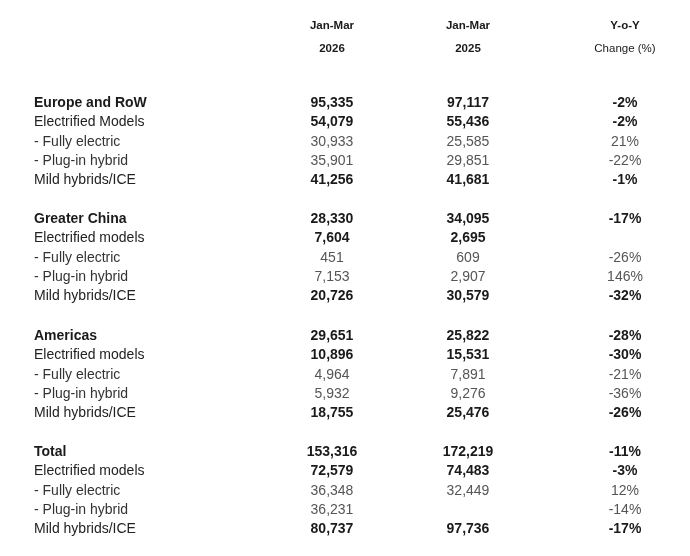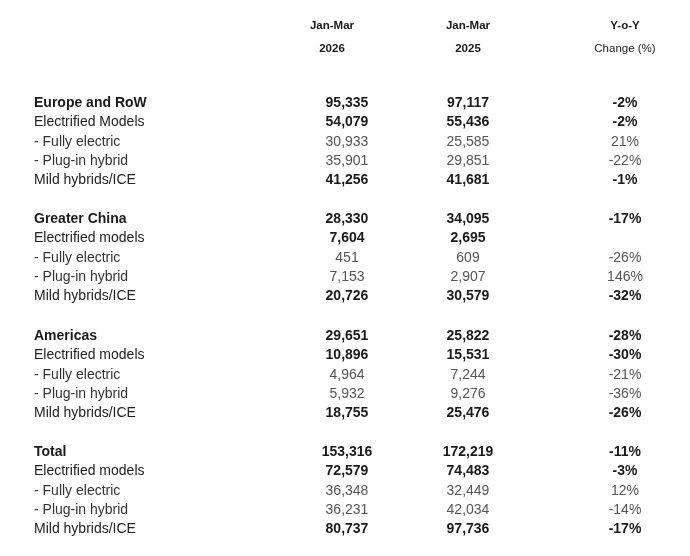--- a/index.html
+++ b/index.html
@@ -50,21 +50,21 @@
     .row .label {
       position: absolute;
       left: 34px;
       white-space: nowrap;
     }
     .row .v {
       position: absolute;
       text-align: center;
       white-space: nowrap;
     }
-    .row .v.c1 { left: 302px; width: 90px; }
+    .row .v.c1 { left: 287px; width: 90px; }
     .row .v.c2 { left: 423px; width: 90px; }
     .row .v.c3 { left: 580px; width: 90px; }
 
     .row.head .label { font-weight: bold; }
     .row.head .v { font-weight: bold; }
     .row.sub .v { font-weight: bold; }
     .row.sub .label { font-weight: normal; color: #222; }
     .row.detail .label { color: #333; }
     .row.detail .v { color: #555; font-weight: normal; }
   </style>
@@ -160,21 +160,21 @@
   </div>
   <div class="row sub">
     <span class="label">Electrified models</span>
     <span class="v c1">10,896</span>
     <span class="v c2">15,531</span>
     <span class="v c3">-30%</span>
   </div>
   <div class="row detail">
     <span class="label"> - Fully electric</span>
     <span class="v c1">4,964</span>
-    <span class="v c2">7,244</span>
+    <span class="v c2">7,891</span>
     <span class="v c3">-21%</span>
   </div>
   <div class="row detail">
     <span class="label"> - Plug-in hybrid</span>
     <span class="v c1">5,932</span>
     <span class="v c2">9,276</span>
     <span class="v c3">-36%</span>
   </div>
   <div class="row sub">
     <span class="label">Mild hybrids/ICE</span>
@@ -199,21 +199,20 @@
   </div>
   <div class="row detail">
     <span class="label"> - Fully electric</span>
     <span class="v c1">36,348</span>
     <span class="v c2">32,449</span>
     <span class="v c3">12%</span>
   </div>
   <div class="row detail">
     <span class="label"> - Plug-in hybrid</span>
     <span class="v c1">36,231</span>
-    <span class="v c2">42,034</span>
     <span class="v c3">-14%</span>
   </div>
   <div class="row sub">
     <span class="label">Mild hybrids/ICE</span>
     <span class="v c1">80,737</span>
     <span class="v c2">97,736</span>
     <span class="v c3">-17%</span>
   </div>
 </div>
 

